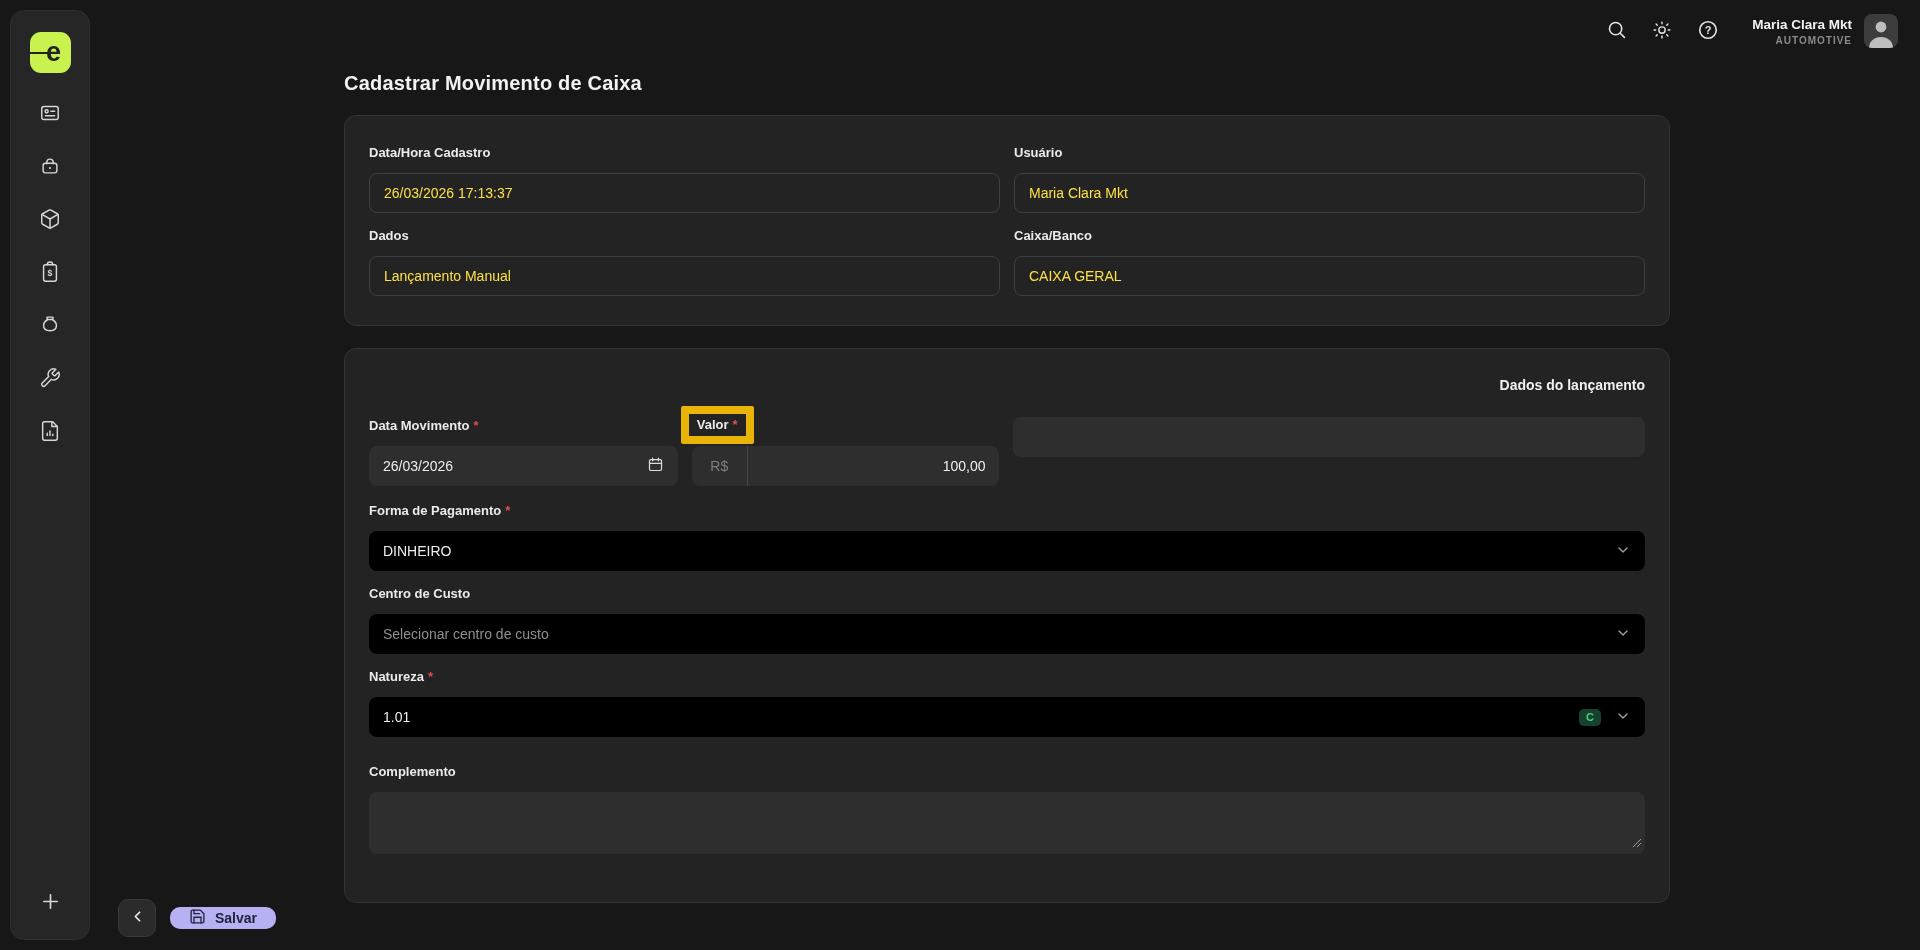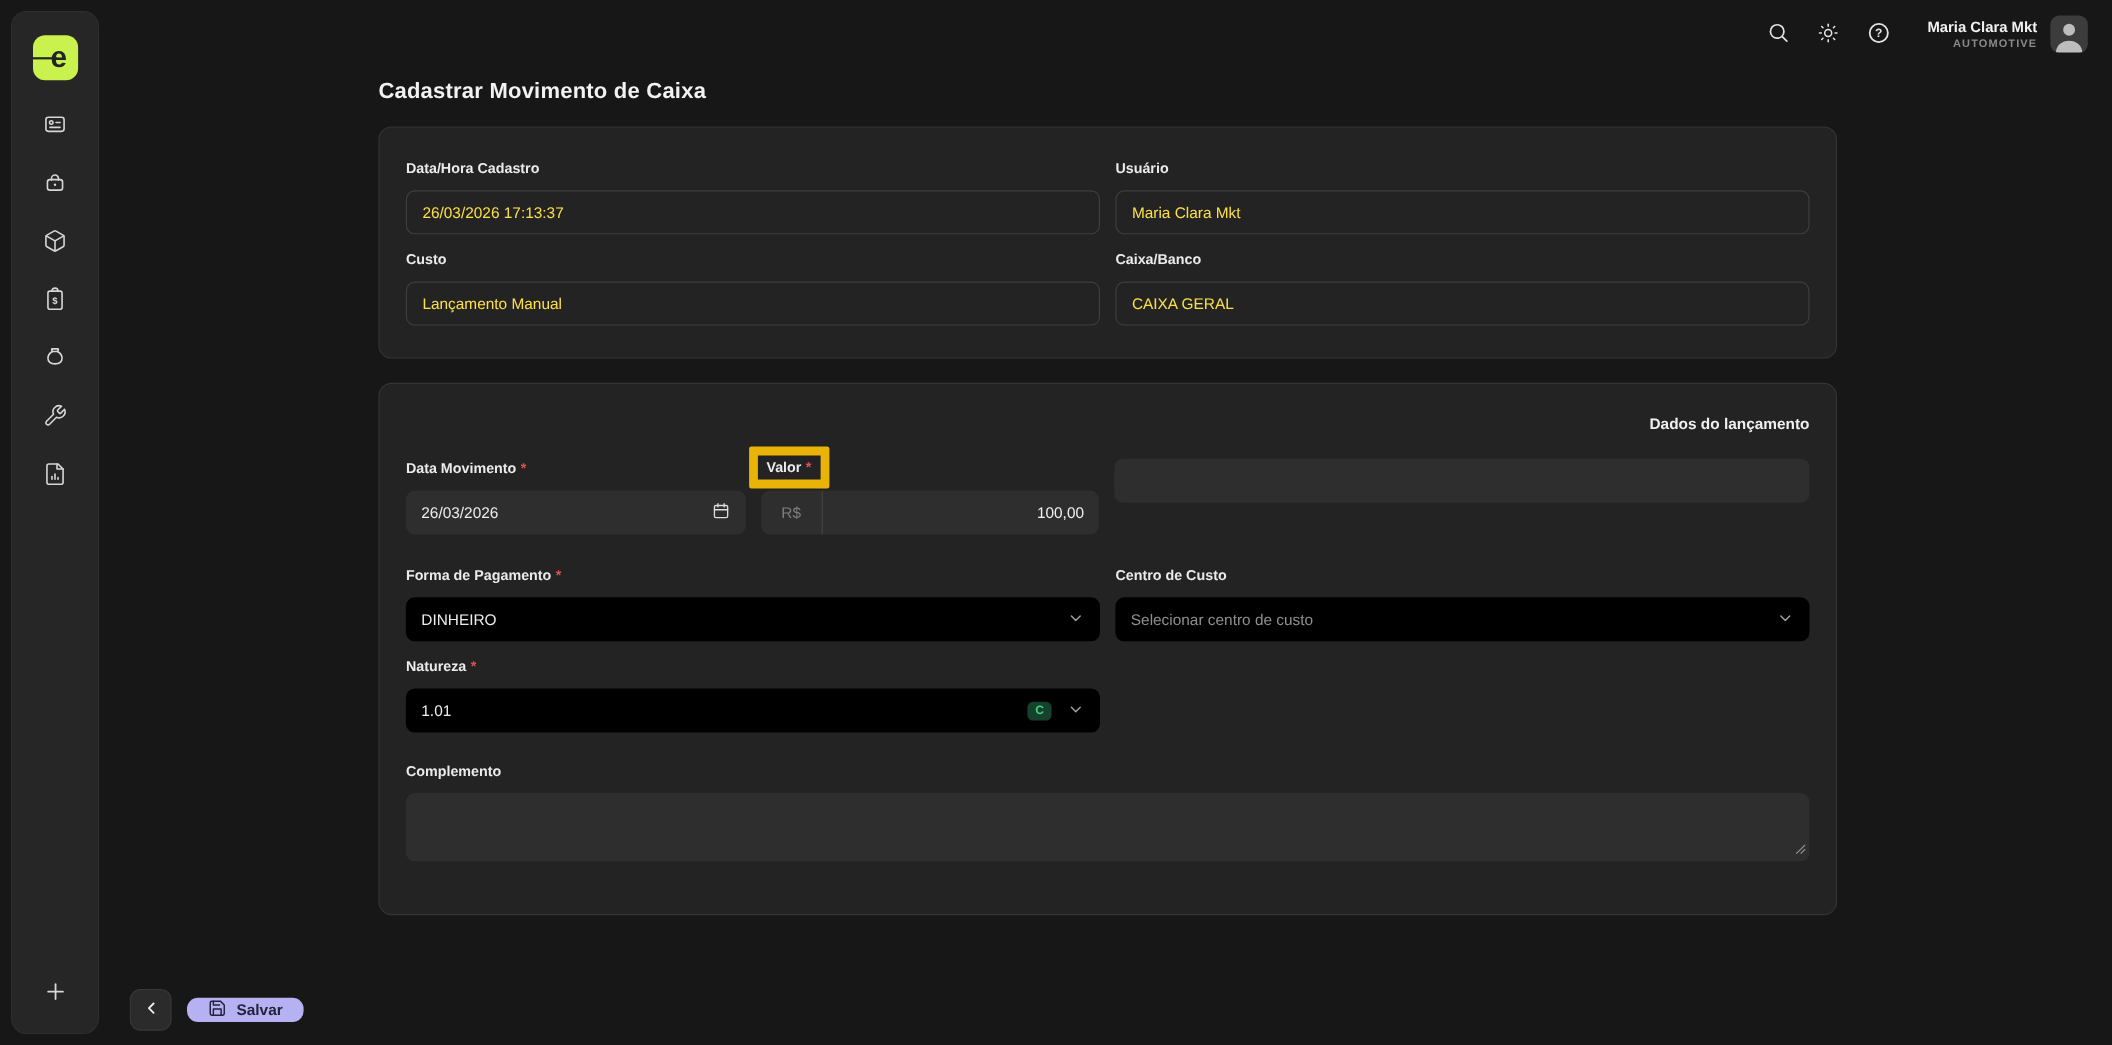--- a/index.html
+++ b/index.html
@@ -73,21 +73,21 @@
 
   .input-outline {
     height:40px; border:1px solid #3f3f3f; border-radius:8px;
     display:flex; align-items:center; padding:0 14px;
     font-size:14px; color:#fde047; background:transparent;
   }
 
   .entry-card { margin-top:22px; padding:28px 24px 48px; }
   .section-title { font-size:14px; font-weight:700; color:#f0f0f0; margin-bottom:24px;text-align:right; }
   .grid-row1 { display:grid; grid-template-columns:308fr 307fr 630fr; gap:14px; }
-  .grid-row2 { display:grid; grid-template-columns:repeat(2,1fr); gap:14px; margin-top:28px; }
+  .grid-row2 { display:grid; grid-template-columns:repeat(1,1fr); gap:14px; margin-top:16px; }
 
   .input-filled {
     height:40px; background:#2e2e2e; border-radius:8px;
     display:flex; align-items:center; padding:0 14px;
     font-size:14px; color:#ededed; cursor:text;
   }
   .date-input { justify-content:space-between; cursor:pointer; }
 
   .money-input { padding:0; overflow:hidden; }
   .money-prefix {
@@ -286,21 +286,21 @@
         <div class="input-outline">26/03/2026 17:13:37</div>
       </div>
       <div class="field">
         <div class="label-row">
             <span class="field-label">Usuário</span>
           </div>
         <div class="input-outline">Maria Clara Mkt</div>
       </div>
       <div class="field">
         <div class="label-row">
-            <span class="field-label">Custo</span>
+            <span class="field-label">Dados</span>
           </div>
         <div class="input-outline">Lançamento Manual</div>
       </div>
       <div class="field">
         <div class="label-row">
             <span class="field-label">Caixa/Banco</span>
           </div>
         <div class="input-outline">CAIXA GERAL</div>
       </div>
     </div>

